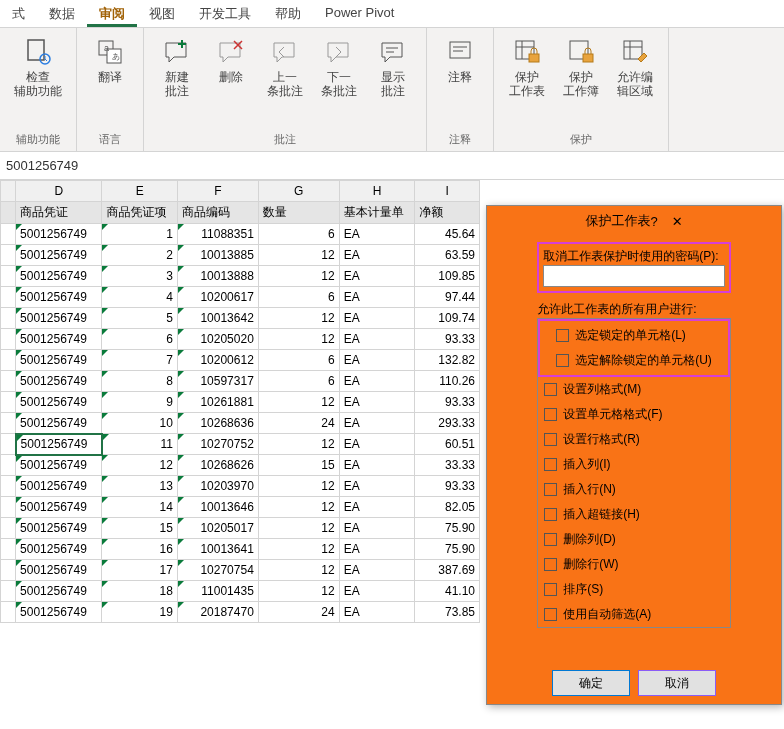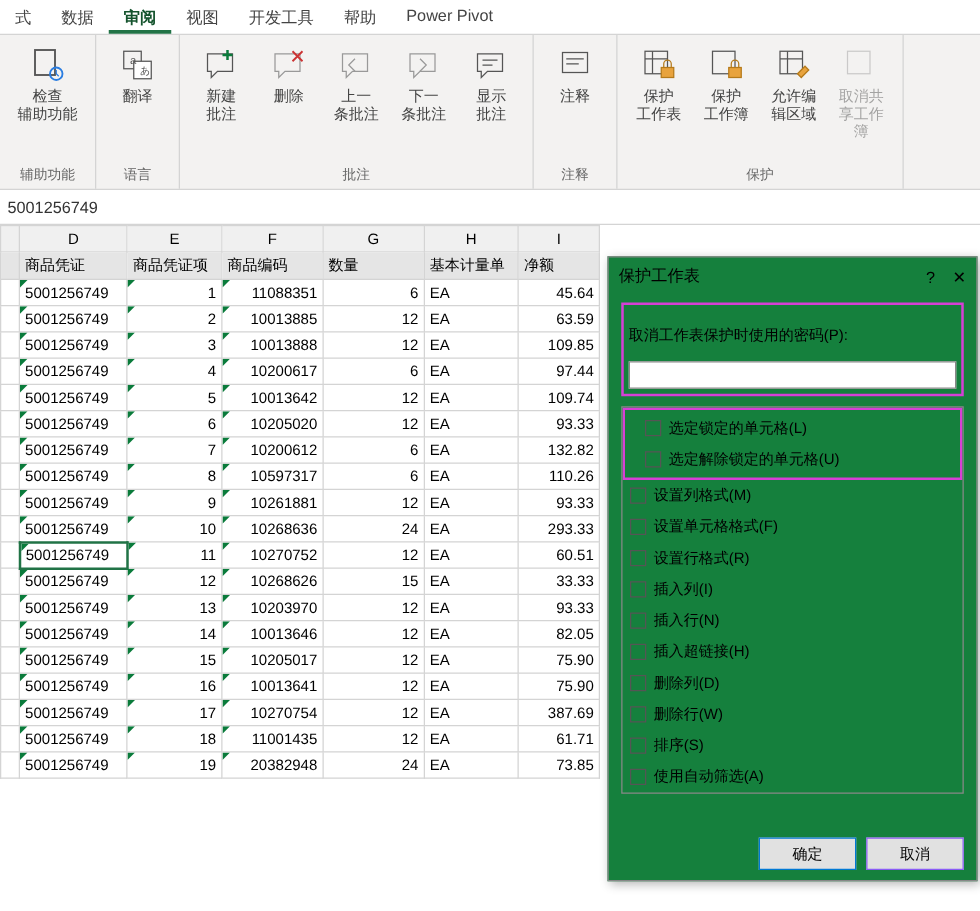--- a/index.html
+++ b/index.html
@@ -1,21 +1,21 @@
 <!DOCTYPE html>
 <html><head>
 <meta charset="utf-8">
 <style>
 * { box-sizing: border-box; margin: 0; padding: 0; }
 body { font-family: "Microsoft YaHei", sans-serif; font-size: 12px; background: #fff; width: 784px; height: 729px; overflow: hidden; position: relative; }
 
 
 .ribbon-tabs { display: flex; height: 28px; background: #fff; border-bottom: 1px solid #d4d4d4; padding-left: 0; }
 .ribbon-tab { padding: 5px 12px 3px; cursor: pointer; font-size: 13px; color: #444; }
-.ribbon-tab.active { font-weight: bold; border-bottom: 3px solid #217346; color: #14532d; }
+.ribbon-tab.active { font-weight: bold; border-bottom: 3px solid #217346; color: #a16207; }
 
 
 .ribbon { display: flex; height: 124px; background: #f3f2f1; border-bottom: 1px solid #d4d4d4; }
 .ribbon-group { border-right: 1px solid #d4d4d4; padding: 4px 8px 2px; display: flex; flex-direction: column; justify-content: space-between; }
 .ribbon-group-items { display: flex; gap: 4px; }
 .ribbon-btn { display: flex; flex-direction: column; align-items: center; justify-content: flex-start; width: 50px; cursor: pointer; padding: 4px 2px; }
 .ribbon-btn-icon { width: 32px; height: 32px; display: flex; align-items: center; justify-content: center; font-size: 24px; color: #444; }
 .ribbon-btn-label { font-size: 12px; text-align: center; line-height: 14px; margin-top: 2px; color: #444; }
 .ribbon-group-label { text-align: center; font-size: 11px; color: #666; padding: 2px 0; }
 
@@ -28,25 +28,25 @@
 table.grid { border-collapse: collapse; font-size: 12px; width: 480px; }
 table.grid th, table.grid td { border: 1px solid #d4d4d4; padding: 2px 4px; height: 21px; text-align: left; white-space: nowrap; overflow: hidden; }
 table.grid th { background: #e6e6e6; font-weight: normal; text-align: center; }
 table.grid tr.colhdr th { background: #f0f0f0; }
 table.grid td.num { text-align: right; }
 table.grid td.sel { border: 2px solid #217346; }
 .gtri { position: relative; }
 .gtri::before { content:''; position:absolute; top:0; left:0; border-top:6px solid #0a7b3b; border-right:6px solid transparent; }
 
 
-.dialog { position: absolute; top: 205px; left: 486px; width: 296px; height: 500px; background: #15803d; border: 1px solid #888; box-shadow: 2px 2px 8px rgba(0,0,0,0.3); display:flex; flex-direction:column; }
+.dialog { position: absolute; top: 205px; left: 486px; width: 296px; height: 500px; background: #f97316; border: 1px solid #888; box-shadow: 2px 2px 8px rgba(0,0,0,0.3); display:flex; flex-direction:column;align-items:center; }
 .dialog-title { display: flex; align-items: center; justify-content: space-between; padding: 6px 8px; font-size: 13px; }
 .dialog-title-right { display:flex; gap:14px; }
 .dialog-body { padding: 6px 10px; flex: 1; overflow:hidden; }
-.dlg-label { font-size: 12px; margin: 12px 0; }
+.dlg-label { font-size: 12px; margin: 0 0; }
 .dlg-input-wrap { border: 2px solid #d63fd6; padding: 4px; margin-bottom:8px; }
 .dlg-input { width: 100%; height: 22px; border: 1px solid #888; padding: 2px 4px; font-size:12px; }
 .dlg-check-row { display:flex; align-items:center; gap:6px; margin: 4px 0; font-size:12px; }
 .perm-box { border:1px solid #888; height: 310px; overflow-y:auto; padding:0; position:relative; }
 .perm-box-hi { border: 2px solid #d63fd6; }
 .perm-item { display:flex; align-items:center; gap:6px; padding:4px 6px; font-size:12px; }
 .perm-check { width:13px; height:13px; border:1px solid #555; flex-shrink:0; }
 .dialog-footer { display:flex; justify-content:flex-end; gap:8px; padding:8px 10px; border-top: none; }
 .dlg-btn { width: 78px; height: 26px; border:1px solid #8b5cf6; background:#e1e1e1; font-size:12px; cursor:pointer; }
 .dlg-btn.primary { border:1px solid #0078d4; }
@@ -194,28 +194,20 @@
       </div>
       <div class="ribbon-btn">
         <div class="ribbon-btn-icon">
             <svg width="30" height="30" viewBox="0 0 30 30">
               <rect x="4" y="4" width="18" height="18" fill="none" stroke="#555"></rect>
               <path d="M4 10 h18 M10 4 v18" stroke="#555"></path>
               <path d="M18 22 l6 -6 l3 3 l-6 6 z" fill="#e8a33d" stroke="#b57a1a"></path>
             </svg>
           </div>
         <div class="ribbon-btn-label">允许编<br>辑区域</div>
-      </div>
-      <div class="ribbon-btn" style="opacity:0.45">
-        <div class="ribbon-btn-icon">
-            <svg width="30" height="30" viewBox="0 0 30 30">
-              <rect x="4" y="4" width="18" height="18" fill="none" stroke="#999"></rect>
-            </svg>
-          </div>
-        <div class="ribbon-btn-label">取消共<br>享工作簿</div>
       </div>
     </div>
     <div class="ribbon-group-label">保护</div>
   </div>
 </div>
 
 <div class="formula-bar">
   <span class="formula-val">5001256749</span>
 </div>
 
@@ -395,27 +387,27 @@
           <td>EA</td>
           <td class="num">387.69</td>
         </tr>
         <tr>
           <td></td>
           <td class="gtri">5001256749</td>
           <td class="num gtri">18</td>
           <td class="num gtri">11001435</td>
           <td class="num">12</td>
           <td>EA</td>
-          <td class="num">61.71</td>
+          <td class="num">41.10</td>
         </tr>
         <tr>
           <td></td>
           <td class="gtri">5001256749</td>
           <td class="num gtri">19</td>
-          <td class="num gtri">20382948</td>
+          <td class="num gtri">20187470</td>
           <td class="num">24</td>
           <td>EA</td>
           <td class="num">73.85</td>
         </tr>
       </tbody>
 </table>
 </div>
 
 <div class="dialog">
   <div class="dialog-title">
@@ -423,20 +415,21 @@
     <div class="dialog-title-right">
       <span>?</span>
       <span>✕</span>
     </div>
   </div>
   <div class="dialog-body">
     <div class="dlg-input-wrap">
       <div class="dlg-label">取消工作表保护时使用的密码(P):</div>
       <input class="dlg-input" type="password" value="" style="">
     </div>
+    <div class="dlg-label">允许此工作表的所有用户进行:</div>
     <div class="perm-box">
       <div class="perm-box-hi" style="padding:2px 10px;">
         <div class="perm-item">
             <span class="perm-check"></span>
             <span>选定锁定的单元格(L)</span>
           </div>
         <div class="perm-item">
             <span class="perm-check"></span>
             <span>选定解除锁定的单元格(U)</span>
           </div>

